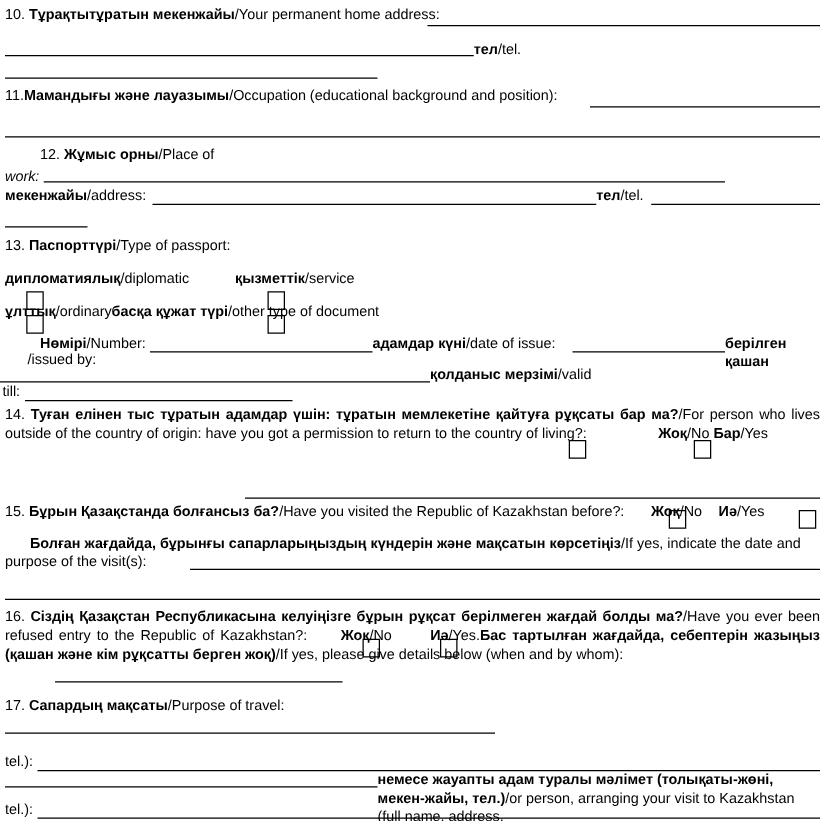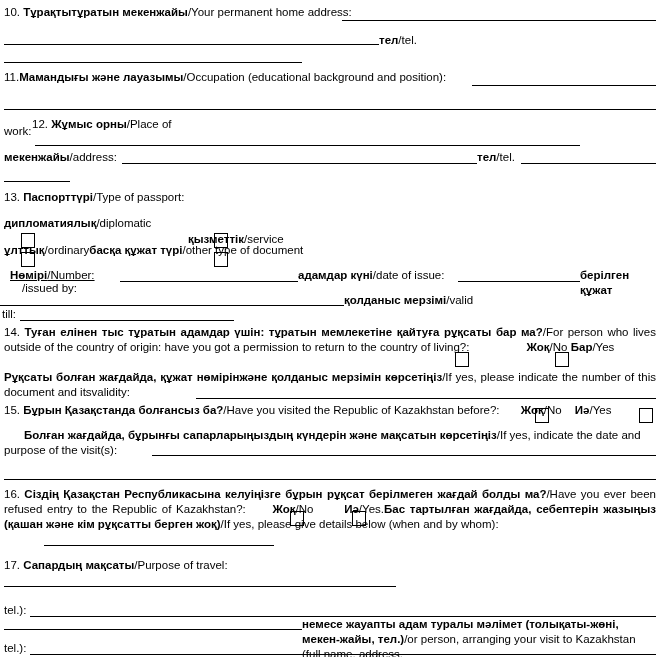--- a/index.html
+++ b/index.html
@@ -45,21 +45,21 @@
   <div class="blk" style="left:4px;top:70px;">
     <span class="en">11.</span><span class="kz">Мамандығы және лауазымы</span><span class="en">/Occupation (educational background and position):</span>
   </div>
   <div class="rule" style="left:472px;top:85px;width:184px;"></div>
   <div class="rule" style="left:4px;top:109px;width:652px;"></div>
 
   <div class="blk" style="left:4px;top:117px;margin-left:28px;">
     <span class="en">12.</span>
     <span class="kz">Жұмыс орны</span><span class="en">/Place of</span>
   </div>
-  <div class="blk" style="left:4px;top:124px;">
+  <div class="blk" style="left:4px;top:135px;font-style:italic;">
     <span class="en">work:</span>
   </div>
   <div class="rule" style="left:35px;top:145px;width:545px;"></div>
 
   <div class="blk" style="left:4px;top:150px;">
     <span class="kz">мекенжайы</span><span class="en">/address:</span>
   </div>
   <div class="rule" style="left:122px;top:163px;width:355px;"></div>
   <div class="blk" style="left:477px;top:150px;">
     <span class="kz">тел</span><span class="en">/tel.</span>
@@ -68,43 +68,43 @@
   <div class="rule" style="left:4px;top:181px;width:66px;"></div>
 
   <div class="blk" style="left:4px;top:190px;">
     <span class="en">13.</span>
     <span class="kz">Паспорттүрі</span><span class="en">/Type of passport:</span>
   </div>
 
   <div class="blk" style="left:4px;top:216px;">
     <span class="kz">дипломатиялық</span><span class="en">/diplomatic</span>
   </div>
-  <div class="blk" style="left:188px;top:216px;margin-top:16px;">
+  <div class="blk" style="left:188px;top:216px;">
     <span class="kz">қызметтік</span><span class="en">/service</span>
   </div>
 
   <div class="blk" style="left:4px;top:243px;text-align:right;">
     <span class="kz">ұлттық</span><span class="en">/ordinary</span><span class="kz">басқа құжат түрі</span><span class="en">/other type of document</span>
   </div>
 
   <div class="cbox" style="left:21px;top:233px;"></div>
   <div class="cbox" style="left:21px;top:252px;"></div>
   <div class="cbox" style="left:214px;top:233px;"></div>
   <div class="cbox" style="left:214px;top:252px;"></div>
 
-  <div class="blk" style="left:10px;top:268px;text-decoration:underline;">
+  <div class="blk" style="left:32px;top:268px;">
     <span class="kz">Нөмірі</span><span class="en">/Number:</span>
   </div>
   <div class="rule" style="left:120px;top:281px;width:178px;"></div>
   <div class="blk" style="left:298px;top:268px;">
     <span class="kz">адамдар күні</span><span class="en">/date of issue:</span>
   </div>
   <div class="rule" style="left:458px;top:281px;width:122px;"></div>
   <div class="blk" style="left:580px;top:268px;">
-    <span class="kz">берілген құжат</span>
+    <span class="kz">берілген қашан</span>
   </div>
   <div class="blk" style="left:22px;top:281px;">
     <span class="en">/issued by:</span>
   </div>
   <div class="rule" style="left:0px;top:305px;width:344px;"></div>
   <div class="blk" style="left:344px;top:293px;">
     <span class="kz">қолданыс  мерзімі</span><span class="en">/valid</span>
   </div>
   <div class="blk" style="left:2px;top:307px;">
     <span class="en">till:</span>
@@ -113,23 +113,20 @@
 
   <div class="blk just" style="left:4px;top:325px;width:652px;">
     <span class="en">14.</span>
     <span class="kz">Туған елінен тыс тұратын адамдар үшін: тұратын мемлекетіне қайтуға рұқсаты бар ма?</span><span class="en">/For person who lives outside of the country of origin: have you got a permission to return to the country of living?:</span>
     <span class="kz" style="margin-left:54px;">Жоқ</span><span class="en">/No</span>
     <span class="kz">Бар</span><span class="en">/Yes</span>
   </div>
   <div class="cbox" style="left:455px;top:352px;"></div>
   <div class="cbox" style="left:555px;top:352px;"></div>
 
-  <div class="blk just" style="left:4px;top:370px;width:652px;">
-    <span class="kz">Рұқсаты болған жағдайда, құжат нөмірінжәне қолданыс мерзімін көрсетіңіз</span><span class="en">/If yes, please indicate the number of this document and itsvalidity:</span>
-  </div>
   <div class="rule" style="left:196px;top:398px;width:460px;"></div>
 
   <div class="blk" style="left:4px;top:403px;width:660px;">
     <span class="en">15.</span>
     <span class="kz">Бұрын Қазақстанда болғансыз ба?</span><span class="en">/Have you visited the Republic of Kazakhstan before?:</span>
     <span class="kz" style="margin-left:18px;">Жоқ</span><span class="en">/No</span>
     <span class="kz" style="margin-left:10px;">Иә</span><span class="en">/Yes</span>
   </div>
   <div class="cbox" style="left:535px;top:408px;"></div>
   <div class="cbox" style="left:639px;top:408px;"></div>

